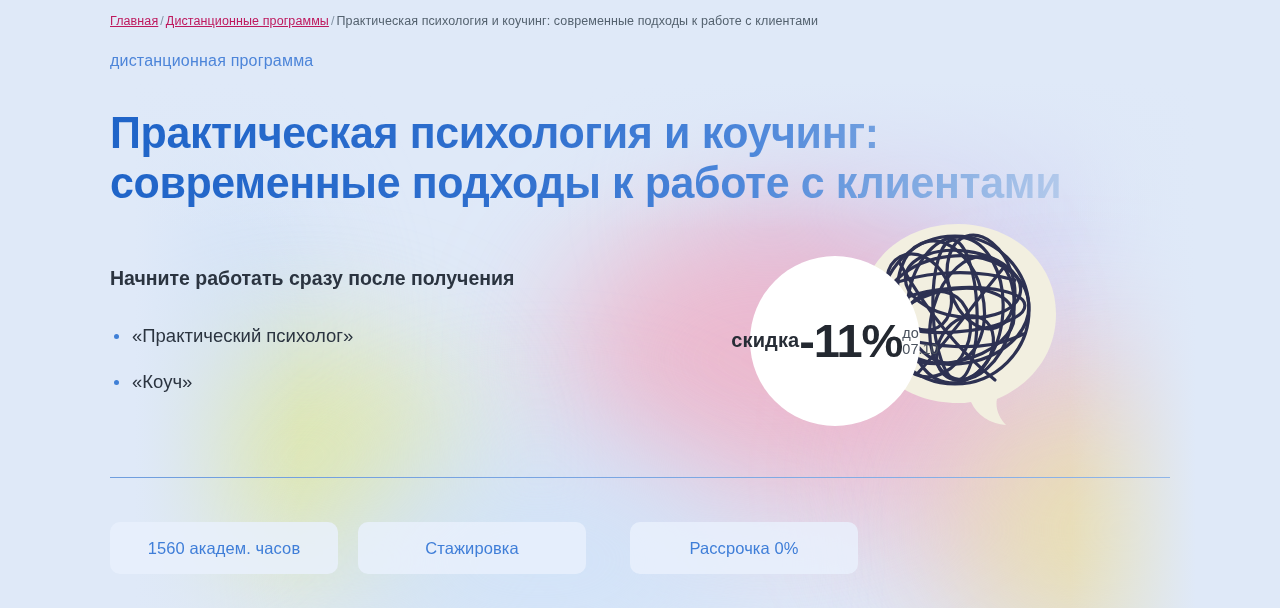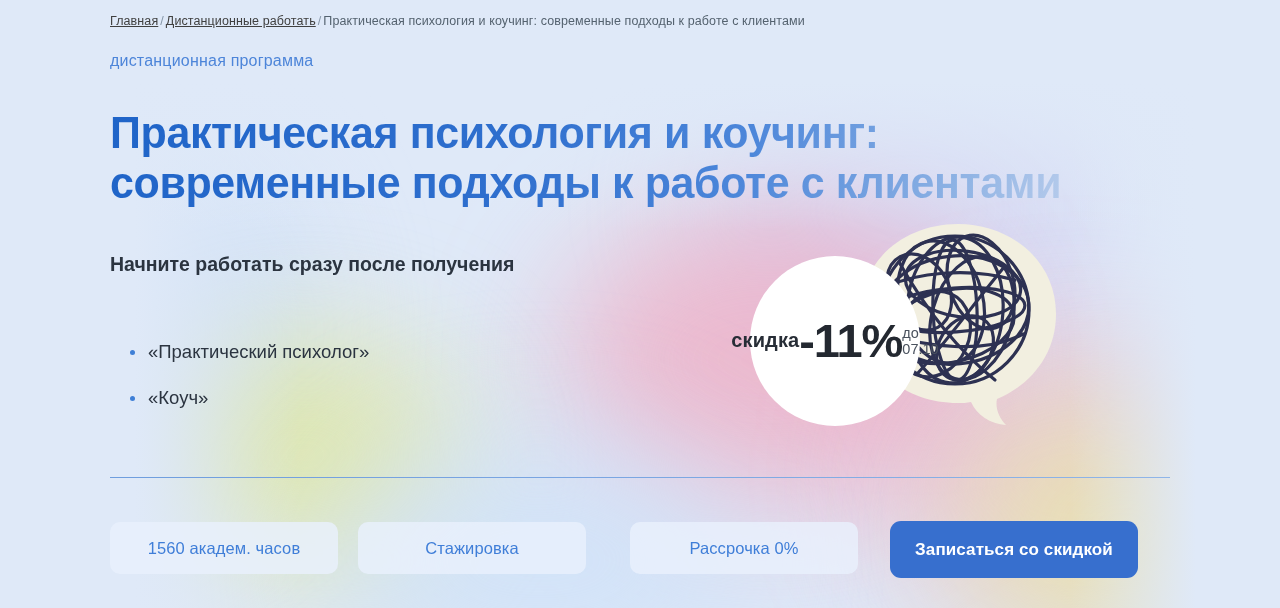--- a/index.html
+++ b/index.html
@@ -92,21 +92,21 @@
   .breadcrumb {
     position: absolute;
     left: 110px;
     top: 14px;
     font-size: 12.5px;
     color: #5b6b80;
     letter-spacing: 0.1px;
     white-space: nowrap;
   }
   .breadcrumb a {
-    color: #404040;
+    color: #be185d;
   }
   .breadcrumb .sep {
     color: #8696a8;
     padding: 0 2px;
   }
   .breadcrumb .current {
     color: #54626f;
   }
 
   
@@ -136,35 +136,35 @@
     -webkit-text-fill-color: transparent;
     transform: scaleX(0.955);
     transform-origin: left center;
   }
   .title .line { display: block; }
 
   
   .lead {
     position: absolute;
     left: 110px;
-    top: 230px;
+    top: 244px;
     width: 520px;
     font-size: 19.5px;
     line-height: 29px;
     font-weight: 700;
     color: #2b3440;
   }
   .lead .line { display: block; }
 
   
   .qual-list {
     position: absolute;
     left: 110px;
     top: 322px;
-    margin: 16px;
+    margin: 0;
     padding: 0;
     list-style: none;
   }
   .qual-list li {
     position: relative;
     padding-left: 22px;
     font-size: 18.5px;
     line-height: 28px;
     color: #2b3440;
     margin-bottom: 18px;
@@ -288,21 +288,21 @@
     <div class="blob blob-pink-right"></div>
     <div class="blob blob-yellow"></div>
     <div class="blob blob-yellow-right"></div>
     <div class="blob blob-blue-bottom"></div>
     <div class="veil-left"></div>
     <div class="veil-right"></div>
     <div class="veil-top"></div>
   </div>
 
   <nav class="breadcrumb">
-    <a href="#">Главная</a><span class="sep">/</span><a href="#">Дистанционные работать</a><span class="sep">/</span><span class="current">Практическая психология и коучинг: современные подходы к работе с клиентами</span>
+    <a href="#">Главная</a><span class="sep">/</span><a href="#">Дистанционные программы</a><span class="sep">/</span><span class="current">Практическая психология и коучинг: современные подходы к работе с клиентами</span>
   </nav>
 
   <div class="eyebrow">дистанционная программа</div>
 
   <h1 class="title">
     <span class="line">Практическая психология и коучинг:</span>
     <span class="line">современные подходы к работе с клиентами</span>
   </h1>
 
   <p class="lead">
@@ -359,15 +359,14 @@
   </div>
 
   <div class="divider"></div>
 
   <div class="chips">
     <div class="chip chip-0">1560 академ. часов</div>
     <div class="chip chip-1">Стажировка</div>
     <div class="chip chip-2">Рассрочка 0%</div>
   </div>
 
-  <button class="cta">Записаться со скидкой</button>
 
 </div>
 
 </body></html>

